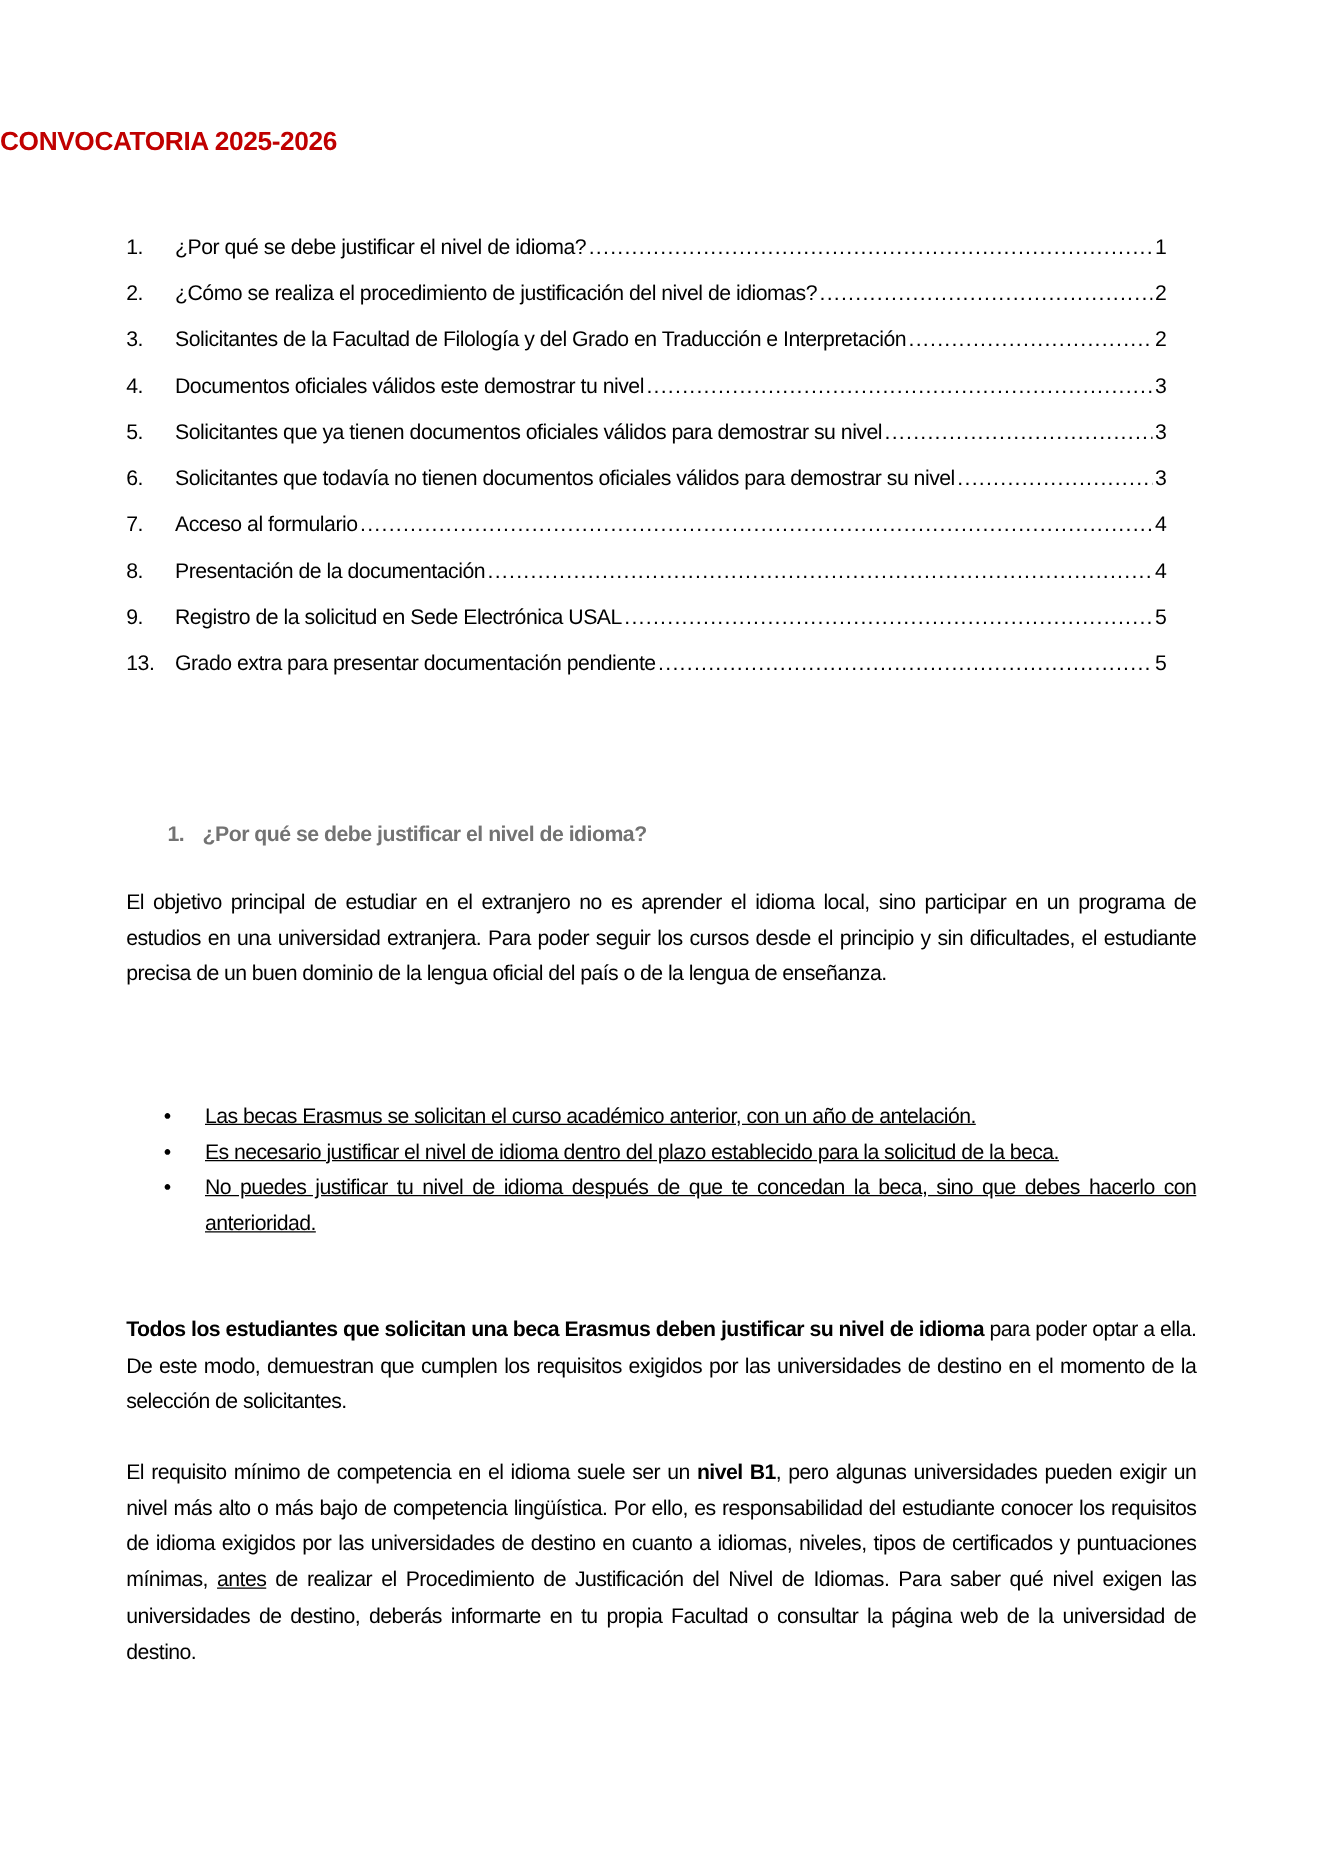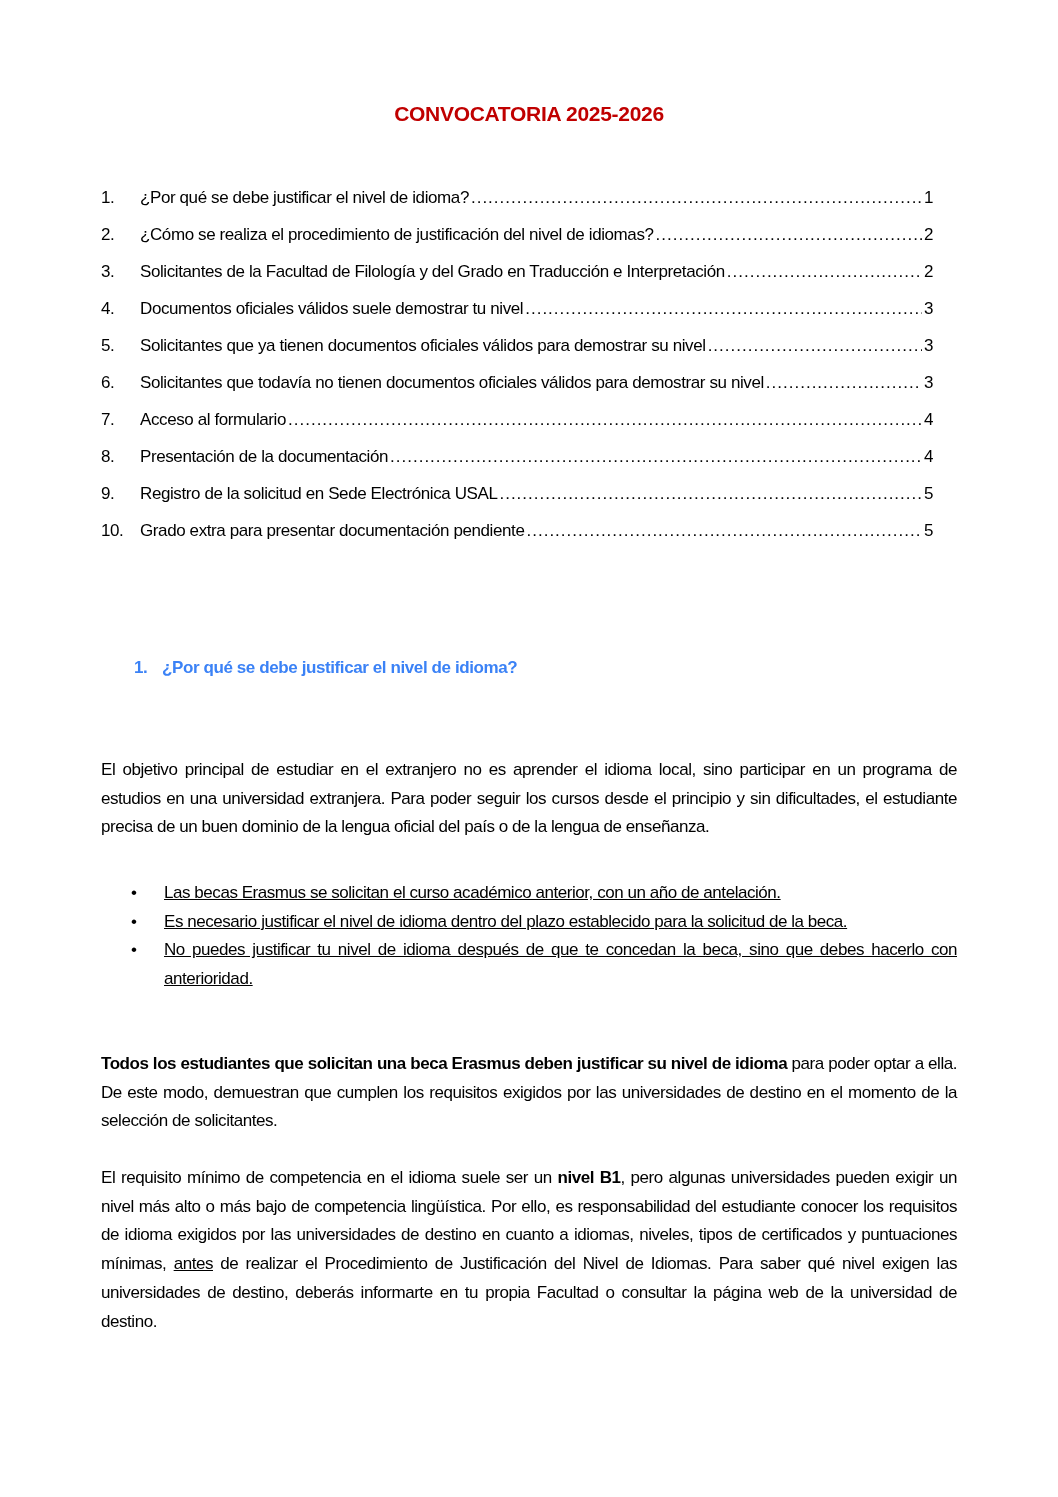--- a/index.html
+++ b/index.html
@@ -1,34 +1,34 @@
 <!DOCTYPE html>
 <html><head>
 <meta charset="utf-8">
 <style>
   html, body { margin: 0; padding: 0; background: #ffffff; }
   body { width: 1058px; height: 1497px; position: relative; overflow: hidden;
          font-family: "Liberation Sans Narrow", "Liberation Sans", sans-serif; color: #000; }
   .page { position: absolute; left: 0; top: 0; width: 1058px; height: 1497px; }
-  .title { position: absolute; left: 0; width: 1058px; text-align: center; color: #c00000;
+  .title { position: absolute; left: 0; width: 1058px; text-align: left; color: #c00000;
            font-weight: bold; font-size: 21px; letter-spacing: -0.3px; font-family: "Liberation Sans", sans-serif; }
   .t1 { top: 102px; }
   .t2 { top: 131px; }
   .toc { position: absolute; left: 101px; top: 188px; width: 832px; }
   .toc-row { display: flex; align-items: baseline; height: 37px; font-size: 17px; font-family: "Liberation Sans", sans-serif; letter-spacing: -0.4px; }
   .toc-num { width: 39px; flex: none; }
   .toc-label { flex: none; white-space: nowrap; }
   .toc-dots { flex: 1; overflow: hidden; white-space: nowrap; margin: 0 2px; }
   .toc-dots::before { content: "..............................................................................................................................................................................................................................................."; letter-spacing: 1px; }
   .toc-page { flex: none; }
-  .h1 { position: absolute; left: 134px; top: 658px; color: #3b82f6; font-weight: bold; font-size: 17px; font-family: "Liberation Sans", sans-serif; letter-spacing: -0.4px; }
+  .h1 { position: absolute; left: 134px; top: 658px; color: #737373; font-weight: bold; font-size: 17px; font-family: "Liberation Sans", sans-serif; letter-spacing: -0.4px; }
   .h1 .num { display: inline-block; width: 28px; }
   .para { position: absolute; left: 101px; width: 856px; font-size: 17px; line-height: 28.7px; text-align: justify;
           font-family: "Liberation Sans", sans-serif; letter-spacing: -0.45px; }
-  .p1 { top: 708px; margin-top: 48px; }
+  .p1 { top: 708px; }
   .p2 { top: 851px; }
   .bullets { position: absolute; left: 101px; top: 879px; width: 856px; font-size: 17px; line-height: 28.7px; font-family: "Liberation Sans", sans-serif; letter-spacing: -0.45px; }
   .bullet { display: flex; text-align: justify; }
   .bullet .dot { width: 63px; flex: none; padding-left: 30px; box-sizing: border-box; }
   .bullet .txt { flex: 1; text-decoration: underline; }
   .p3 { top: 1050px; }
   .p4 { top: 1164px; }
   b { font-weight: bold; }
   u { text-decoration: underline; }
 </style>
@@ -53,21 +53,21 @@
       <span class="toc-page">2</span>
     </div>
     <div class="toc-row">
       <span class="toc-num">3.</span>
       <span class="toc-label">Solicitantes de la Facultad de Filología y del Grado en Traducción e Interpretación</span>
       <span class="toc-dots"></span>
       <span class="toc-page">2</span>
     </div>
     <div class="toc-row">
       <span class="toc-num">4.</span>
-      <span class="toc-label">Documentos oficiales válidos suele demostrar tu nivel</span>
+      <span class="toc-label">Documentos oficiales válidos este demostrar tu nivel</span>
       <span class="toc-dots"></span>
       <span class="toc-page">3</span>
     </div>
     <div class="toc-row">
       <span class="toc-num">5.</span>
       <span class="toc-label">Solicitantes que ya tienen documentos oficiales válidos para demostrar su nivel</span>
       <span class="toc-dots"></span>
       <span class="toc-page">3</span>
     </div>
     <div class="toc-row">
@@ -88,21 +88,21 @@
       <span class="toc-dots"></span>
       <span class="toc-page">4</span>
     </div>
     <div class="toc-row">
       <span class="toc-num">9.</span>
       <span class="toc-label">Registro de la solicitud en Sede Electrónica USAL</span>
       <span class="toc-dots"></span>
       <span class="toc-page">5</span>
     </div>
     <div class="toc-row">
-      <span class="toc-num">10.</span>
+      <span class="toc-num">13.</span>
       <span class="toc-label">Grado extra para presentar documentación pendiente</span>
       <span class="toc-dots"></span>
       <span class="toc-page">5</span>
     </div>
   </div>
 
   <div class="h1">
     <span class="num">1.</span><span>¿Por qué se debe justificar el nivel de idioma?</span>
   </div>
 

